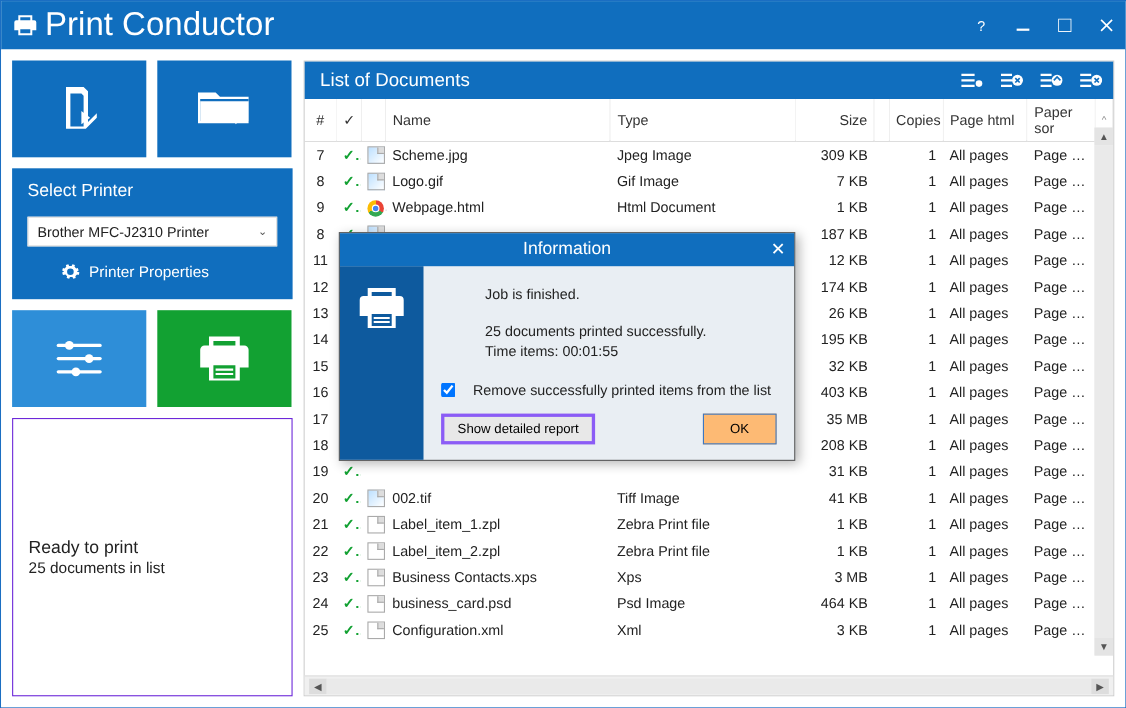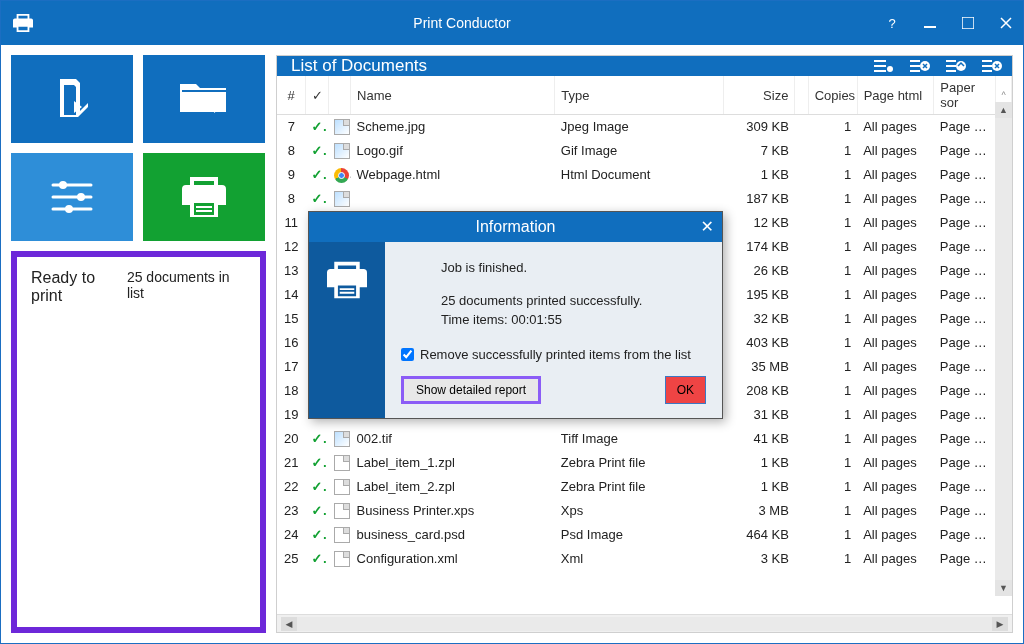--- a/index.html
+++ b/index.html
@@ -2,21 +2,21 @@
 <html><head>
 <meta charset="utf-8">
 <style>
   * { box-sizing: border-box; margin: 0; padding: 0; }
   body { font-family: "Segoe UI", Arial, sans-serif; background: #fff; font-size: 13px; color: #222; }
   .window { width: 1024px; height: 644px; border: 1px solid #1b6ec2; position: relative; overflow: hidden; }
   
   
   .titlebar { height: 44px; background: #106ebe; color: #fff; display: flex; align-items: center; padding: 0 8px; }
   .titlebar .app-icon { width: 28px; height: 28px; margin-right: 4px; display:flex; align-items:center; justify-content:center; }
-  .titlebar .title { flex: 1; text-align: center; font-size: 14px; font-weight: 400; }
+  .titlebar .title { flex: 1; font-size: 30px; font-weight: 400; }
   .titlebar .win-controls { display: flex; gap: 20px; align-items: center; }
   .titlebar .win-btn { width: 18px; height: 18px; display:flex; align-items:center; justify-content:center; cursor:pointer; }
 
   
   .body-area { display: flex; height: calc(100% - 44px); padding: 10px; gap: 10px; background: #fff; }
   .left-col { width: 255px; display: flex; flex-direction: column; gap: 10px; }
   .right-col { flex: 1; border: 1px solid #cfcfcf; display: flex; flex-direction: column; min-width:0; }
 
   
   .tile-row { display:flex; gap:10px; }
@@ -26,26 +26,26 @@
   .tile svg { fill:#fff; }
 
   
   .printer-panel { background:#106ebe; color:#fff; padding:12px 14px 16px 14px; }
   .printer-panel .heading { font-size:16px; font-weight:400; margin-bottom:14px; }
   .printer-select { background:#fff; color:#222; padding:5px 8px; font-size:13px; display:flex; align-items:center; justify-content:space-between; cursor:pointer; border:1px solid #ddd; }
   .printer-select .chev { font-size:10px; color:#555; }
   .printer-props { display:flex; align-items:center; gap:8px; margin-top:14px; padding-left:30px; font-size:14px; cursor:pointer; }
   
   
-  .status-panel { border:6px solid #6d28d9; padding:12px 14px; flex:1; display:flex; justify-content:center; }
+  .status-panel { border:1px solid #6d28d9; padding:12px 14px; flex:1; display:flex; flex-direction:column; justify-content:center; }
   .status-panel .count { font-size:14px; }
   .status-panel .ready { font-size:16px; }
 
   
-  .doc-header { height:20px; background:#106ebe; color:#fff; display:flex; align-items:center; padding:0 10px 0 14px; justify-content:space-between; }
+  .doc-header { height:34px; background:#106ebe; color:#fff; display:flex; align-items:center; padding:0 10px 0 14px; justify-content:space-between; }
   .doc-header .title { font-size:17px; }
   .doc-header .icons { display:flex; gap:14px; }
   .header-icon { width:22px; height:22px; display:flex; align-items:center; justify-content:center; cursor:pointer; }
 
   
   .table-wrap { flex:1; overflow:hidden; position:relative; }
   table { width:100%; border-collapse:collapse; font-size:13px; table-layout:fixed; }
   thead th { background:#fff; border-bottom:1px solid #ddd; border-right:1px solid #eee; text-align:left; font-weight:400; padding:4px 6px; font-size:13px; color:#333; position:sticky; top:0; }
   tbody td { padding:3px 6px; border-bottom:0; white-space:nowrap; overflow:hidden; text-overflow:ellipsis; }
   tbody tr { height:24px; }
@@ -74,24 +74,24 @@
 
   
   .dialog { position:absolute; left:307px; top:210px; width:415px; background:#e9eef3; border:1px solid #555; box-shadow:3px 3px 10px rgba(0,0,0,0.3); z-index:50; }
   .dialog-title { height:30px; background:#106ebe; color:#fff; display:flex; align-items:center; justify-content:center; position:relative; font-size:16px; }
   .dialog-title .close { position:absolute; right:8px; top:5px; cursor:pointer; font-size:16px; }
   .dialog-body { display:flex; }
   .dialog-left { width:76px; background:#0e5a9e; display:flex; align-items:flex-start; justify-content:center; padding-top:18px; }
   .dialog-right { flex:1; padding:18px 16px 14px 16px; font-size:13px; }
   .dialog-right p { margin-bottom:4px;margin-left:40px; }
   .dialog-right .gap { height:14px; }
-  .dialog-chk { display:flex; align-items:center; gap:6px; margin-top:20px; }
+  .dialog-chk { display:flex; align-items:center; gap:16px; margin-top:20px; }
   .dialog-buttons { display:flex; justify-content:space-between; margin-top:14px; }
   .dialog-buttons button { padding:4px 12px; font-size:12px; background:#e8e8e8; border:3px solid #8b5cf6; cursor:pointer; }
-  .dialog-buttons .ok { padding:4px 11px; border:1px solid #3b78c4; background:#ef4444; }
+  .dialog-buttons .ok { padding:4px 24px; border:1px solid #3b78c4; background:#fdba74; }
 
   .chrome-ico { background: conic-gradient(#ea4335 0 120deg, #34a853 120deg 240deg, #fbbc05 240deg 360deg); border-radius:50%; border:none; width:15px; height:15px; position:relative; }
   .chrome-ico::before { content:''; position:absolute; inset:4px; background:#4285f4; border-radius:50%; border:1.5px solid #fff; }
   .chrome-ico::after { display:none; }
 </style>
 </head>
 <body>
 
 <div class="window">
 
@@ -135,20 +135,33 @@
         <div class="tile">
           <svg width="52" height="42" viewBox="0 0 52 42">
               <path fill="#fff" d="M2 6h16l4 4h26v24H2V6z"></path>
               <path fill="#106ebe" d="M4 12h44v20H4z"></path>
               <path fill="#fff" d="M4 14h44v18H4z"></path>
               <path fill="#fff" d="M36 26l10 7-10 7v-14z" transform="translate(0,-5)"></path>
             </svg>
         </div>
       </div>
 
+      <div class="printer-panel">
+        <div class="heading">Select Printer</div>
+        <div class="printer-select">
+          <span>Brother MFC-J2310 Printer</span>
+          <span class="chev">⌄</span>
+        </div>
+        <div class="printer-props">
+          <svg width="18" height="18" viewBox="0 0 24 24">
+              <path fill="#fff" d="M12 8a4 4 0 1 0 0 8 4 4 0 0 0 0-8zm9 4l2 1-1 3-2-.5-2 2 .5 2-3 1-1-2h-3l-1 2-3-1 .5-2-2-2L3 16l-1-3 2-1v-.5l-2-1 1-3 2 .5 2-2L6.5 4l3-1 1 2h3l1-2 3 1-.5 2 2 2 2-.5 1 3-2 1v.5z"></path>
+            </svg>
+          <span>Printer Properties</span>
+        </div>
+      </div>
 
       <div class="tile-row">
         <div class="tile light">
           <svg width="46" height="40" viewBox="0 0 46 40">
               <g stroke="#fff" stroke-width="3" stroke-linecap="round">
                 <line x1="4" y1="8" x2="42" y2="8"></line>
                 <line x1="4" y1="20" x2="42" y2="20"></line>
                 <line x1="4" y1="32" x2="42" y2="32"></line>
               </g>
               <g fill="#fff">
@@ -446,21 +459,21 @@
                 <td></td>
                 <td class="copies-col">1</td>
                 <td class="pagerange-col">All pages</td>
                 <td class="paper-col">Page siz</td>
                 <td></td>
               </tr>
               <tr>
                 <td class="num-col">23</td>
                 <td class="chk-col check">✓</td>
                 <td class="icon-col"><span class="file-ico"></span></td>
-                <td class="name-col">Business Printer.xps</td>
+                <td class="name-col">Business Contacts.xps</td>
                 <td class="type-col">Xps</td>
                 <td class="size-col">3 MB</td>
                 <td></td>
                 <td class="copies-col">1</td>
                 <td class="pagerange-col">All pages</td>
                 <td class="paper-col">Page siz</td>
                 <td></td>
               </tr>
               <tr>
                 <td class="num-col">24</td>

